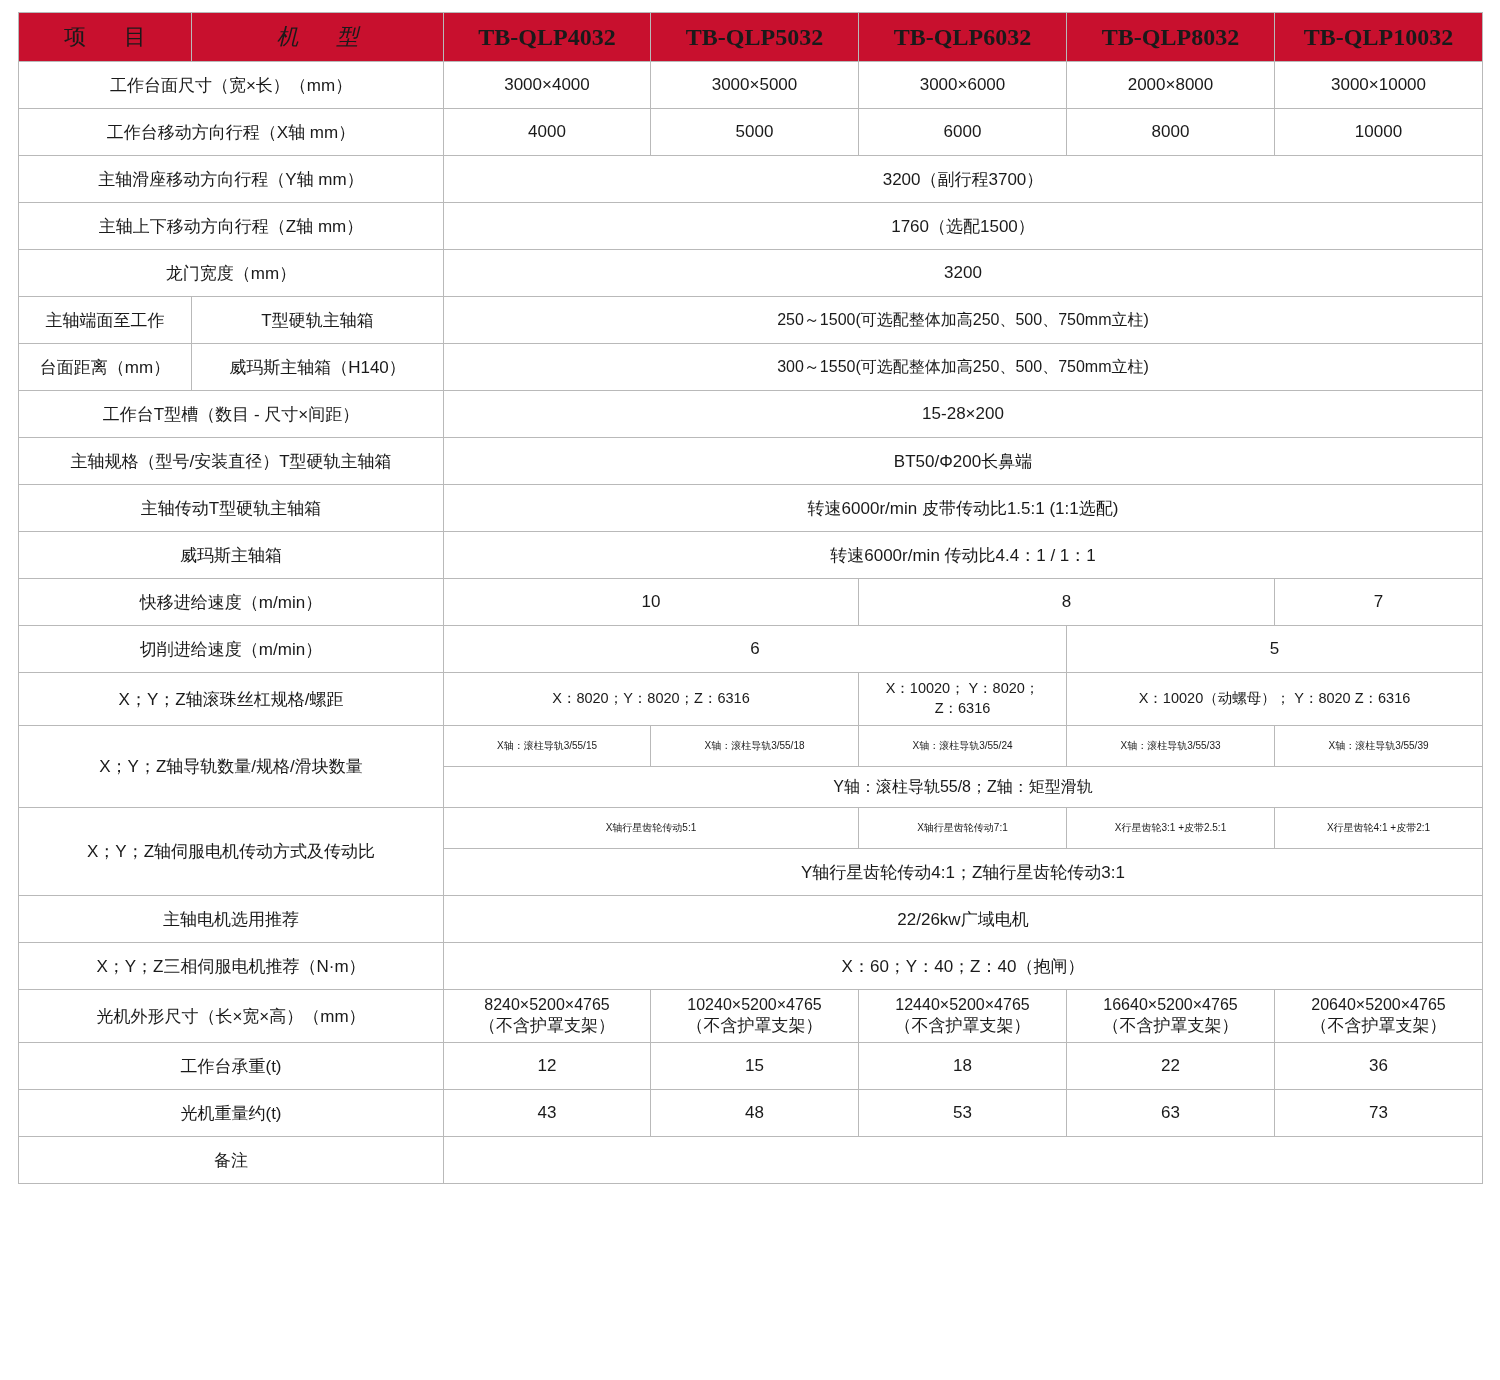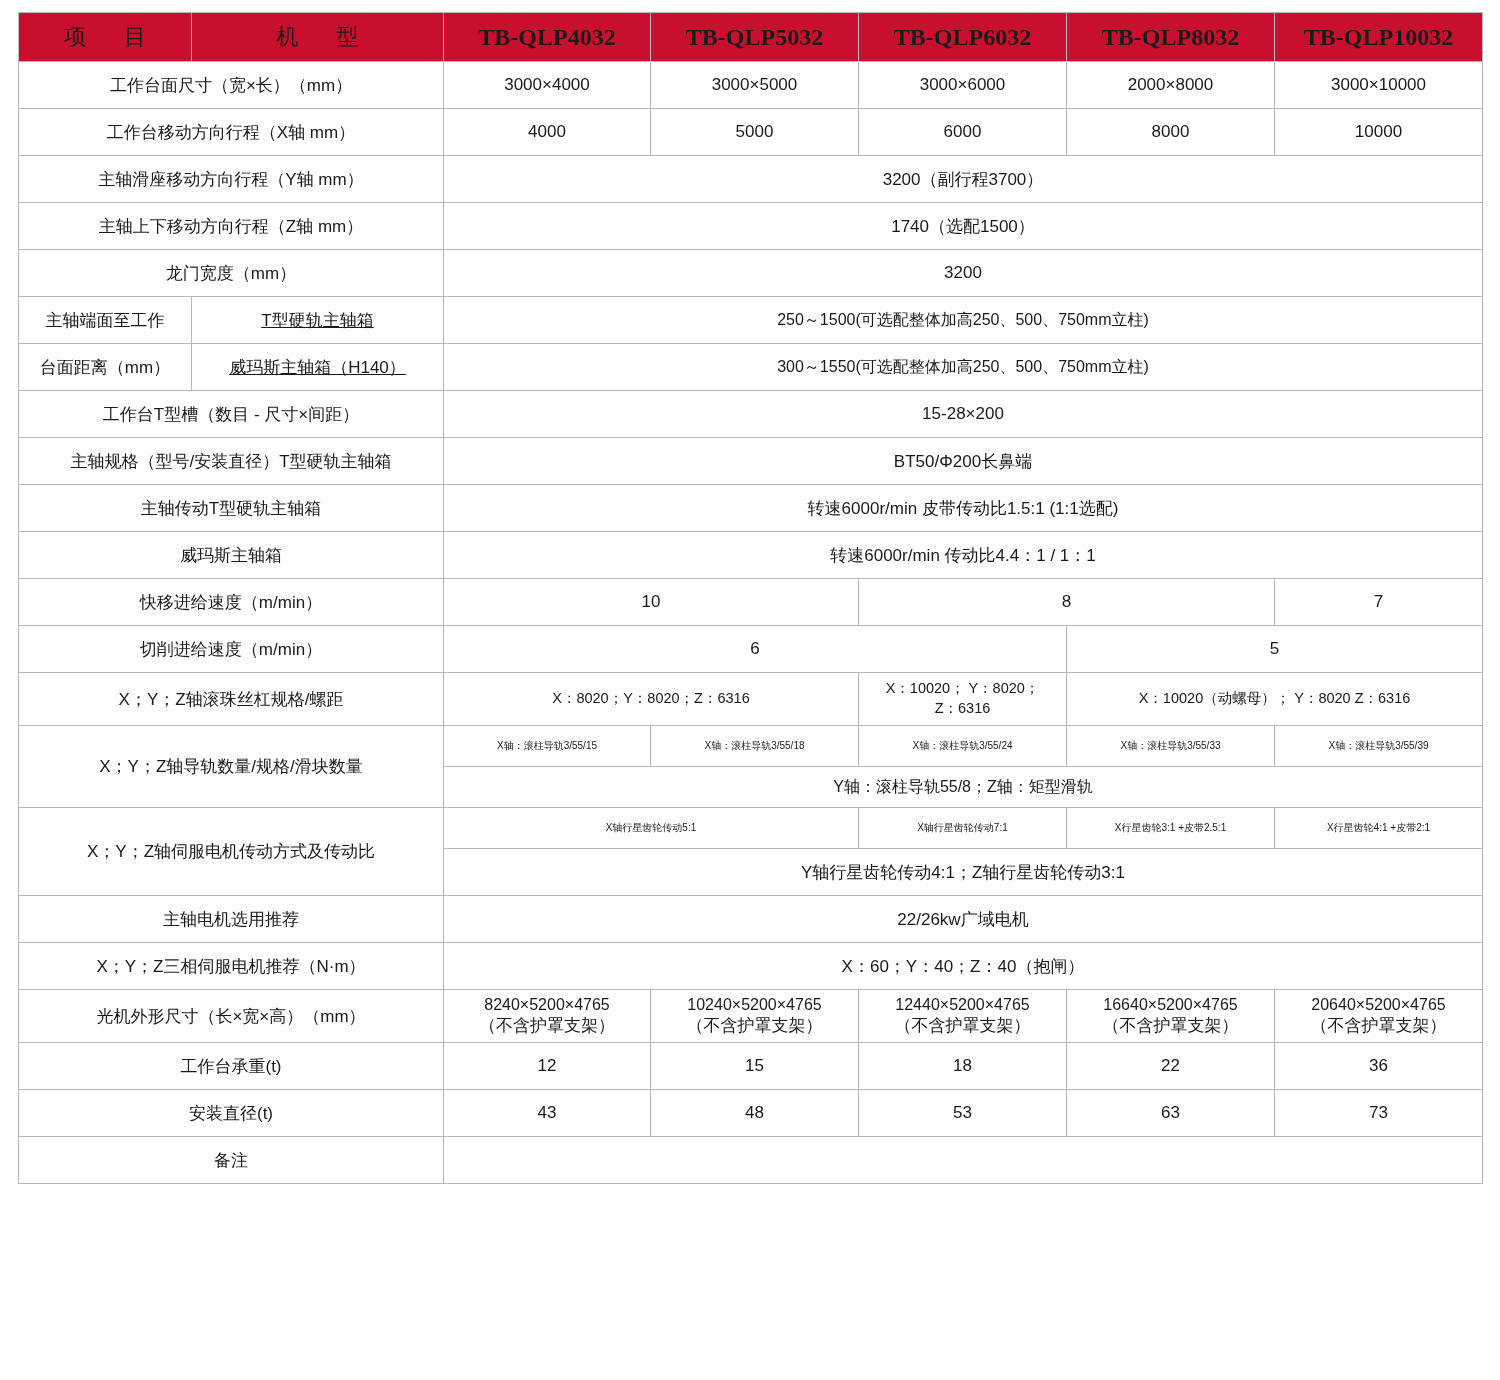--- a/index.html
+++ b/index.html
@@ -45,20 +45,21 @@
   }
   thead th.h-item {
     font-size: 22px;
     letter-spacing: 8px;
     text-indent: 8px;
   }
   thead th.h-model {
     font-size: 22px;
     letter-spacing: 8px;
     text-indent: 8px;
+    font-style: italic;
   }
   thead th.h-col {
     font-family: "Liberation Serif", "DejaVu Serif", serif;
     font-size: 24px;
     font-weight: bold;
     letter-spacing: 0px;
   }
   td.label {
     text-align: left;
     padding-left: 18px;
@@ -66,21 +67,20 @@
     height: 46px;
     color: #111;
   }
   td.label.small {
     font-size: 17px;
   }
   td.sublabel {
     text-align: left;
     padding-left: 10px;
     font-size: 16.5px;
-    text-decoration: underline;
   }
   td.val {
     font-size: 19px;
   }
   td.val.small {
     font-size: 16px;
     margin-top: 20px;
   }
   td.val.xsmall {
     font-size: 14.5px;
@@ -145,21 +145,21 @@
         <td class="val">10000</td>
       </tr>
 
       <tr class="row-h46">
         <td class="label" colspan="2">主轴滑座移动方向行程（Y轴 mm）</td>
         <td class="val" colspan="5">3200（副行程3700）</td>
       </tr>
 
       <tr class="row-h46">
         <td class="label" colspan="2">主轴上下移动方向行程（Z轴 mm）</td>
-        <td class="val" colspan="5">1740（选配1500）</td>
+        <td class="val" colspan="5">1760（选配1500）</td>
       </tr>
 
       <tr class="row-h46">
         <td class="label" colspan="2">龙门宽度（mm）</td>
         <td class="val" colspan="5">3200</td>
       </tr>
 
       <tr class="row-h46">
         <td class="label small">主轴端面至工作</td>
         <td class="sublabel">T型硬轨主轴箱</td>
@@ -273,21 +273,21 @@
       <tr class="row-h46">
         <td class="label" colspan="2">工作台承重(t)</td>
         <td class="val">12</td>
         <td class="val">15</td>
         <td class="val">18</td>
         <td class="val">22</td>
         <td class="val">36</td>
       </tr>
 
       <tr class="row-h46">
-        <td class="label" colspan="2">安装直径(t)</td>
+        <td class="label" colspan="2">光机重量约(t)</td>
         <td class="val">43</td>
         <td class="val">48</td>
         <td class="val">53</td>
         <td class="val">63</td>
         <td class="val">73</td>
       </tr>
 
       <tr class="row-h46">
         <td class="label" colspan="2">备注</td>
         <td class="val" colspan="5"></td>

